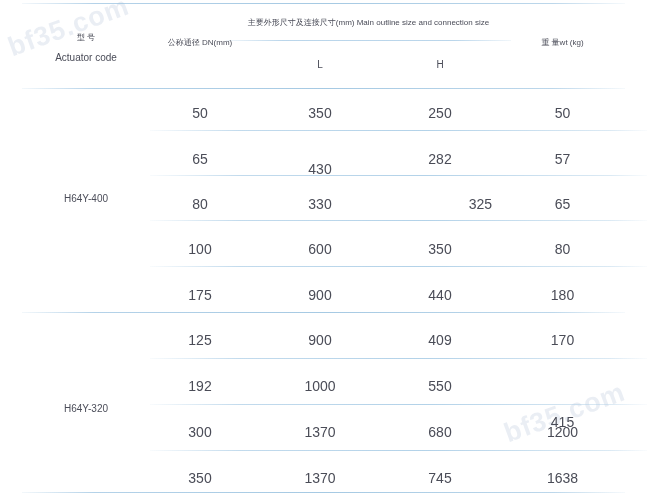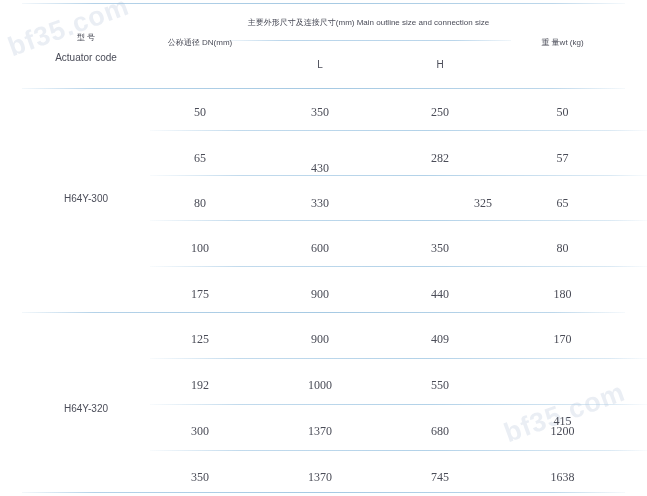--- a/index.html
+++ b/index.html
@@ -76,21 +76,21 @@
   .cell {
     position: absolute;
     text-align: center;
     font-size: 10px;
     color: #4b4d59;
     white-space: nowrap;
     line-height: 1.25;
   }
   .cell.cn { font-size: 8px; }
   .cell.head { color: #4a4c58; }
-  .cell.val  { font-size: 12px; color: #44465260; color: #4a4c57; font-family: Liberation Serif, serif; }
+  .cell.val  { font-size: 14px; color: #44465260; color: #4a4c57; }
 
   .col-code { left: 22px;  width: 128px; text-align: center; }
   .col-dn   { left: 150px; width: 100px; }
   .col-l    { left: 262px; width: 116px; }
   .col-h    { left: 388px; width: 104px; }
   .col-wt   { left: 500px; width: 125px; }
 
   .span-outline { left: 226px; width: 285px; }
 </style>
 </head>
@@ -123,21 +123,21 @@
 
   <div class="cell head cn col-dn" style="top:38px;">公称通径  DN(mm)</div>
 
   <div class="cell head cn span-outline" style="top:18px;">主要外形尺寸及连接尺寸(mm)  Main outline size and connection size</div>
 
   <div class="cell head col-l" style="top:59px;">L</div>
   <div class="cell head col-h" style="top:59px;">H</div>
 
   <div class="cell head cn col-wt" style="top:38px;">重 量wt (kg)</div>
 
-  <div class="cell col-code" style="top:193px;">H64Y-300</div>
+  <div class="cell col-code" style="top:193px;">H64Y-400</div>
 
   <div class="cell val col-dn" style="top:105px;">50</div>
   <div class="cell val col-l" style="top:105px;">350</div>
   <div class="cell val col-h" style="top:105px;">250</div>
   <div class="cell val col-wt" style="top:105px;">50</div>
 
   <div class="cell val col-dn" style="top:151px;">65</div>
   <div class="cell val col-l" style="top:161px;">430</div>
   <div class="cell val col-h" style="top:151px;">282</div>
   <div class="cell val col-wt" style="top:151px;">57</div>

